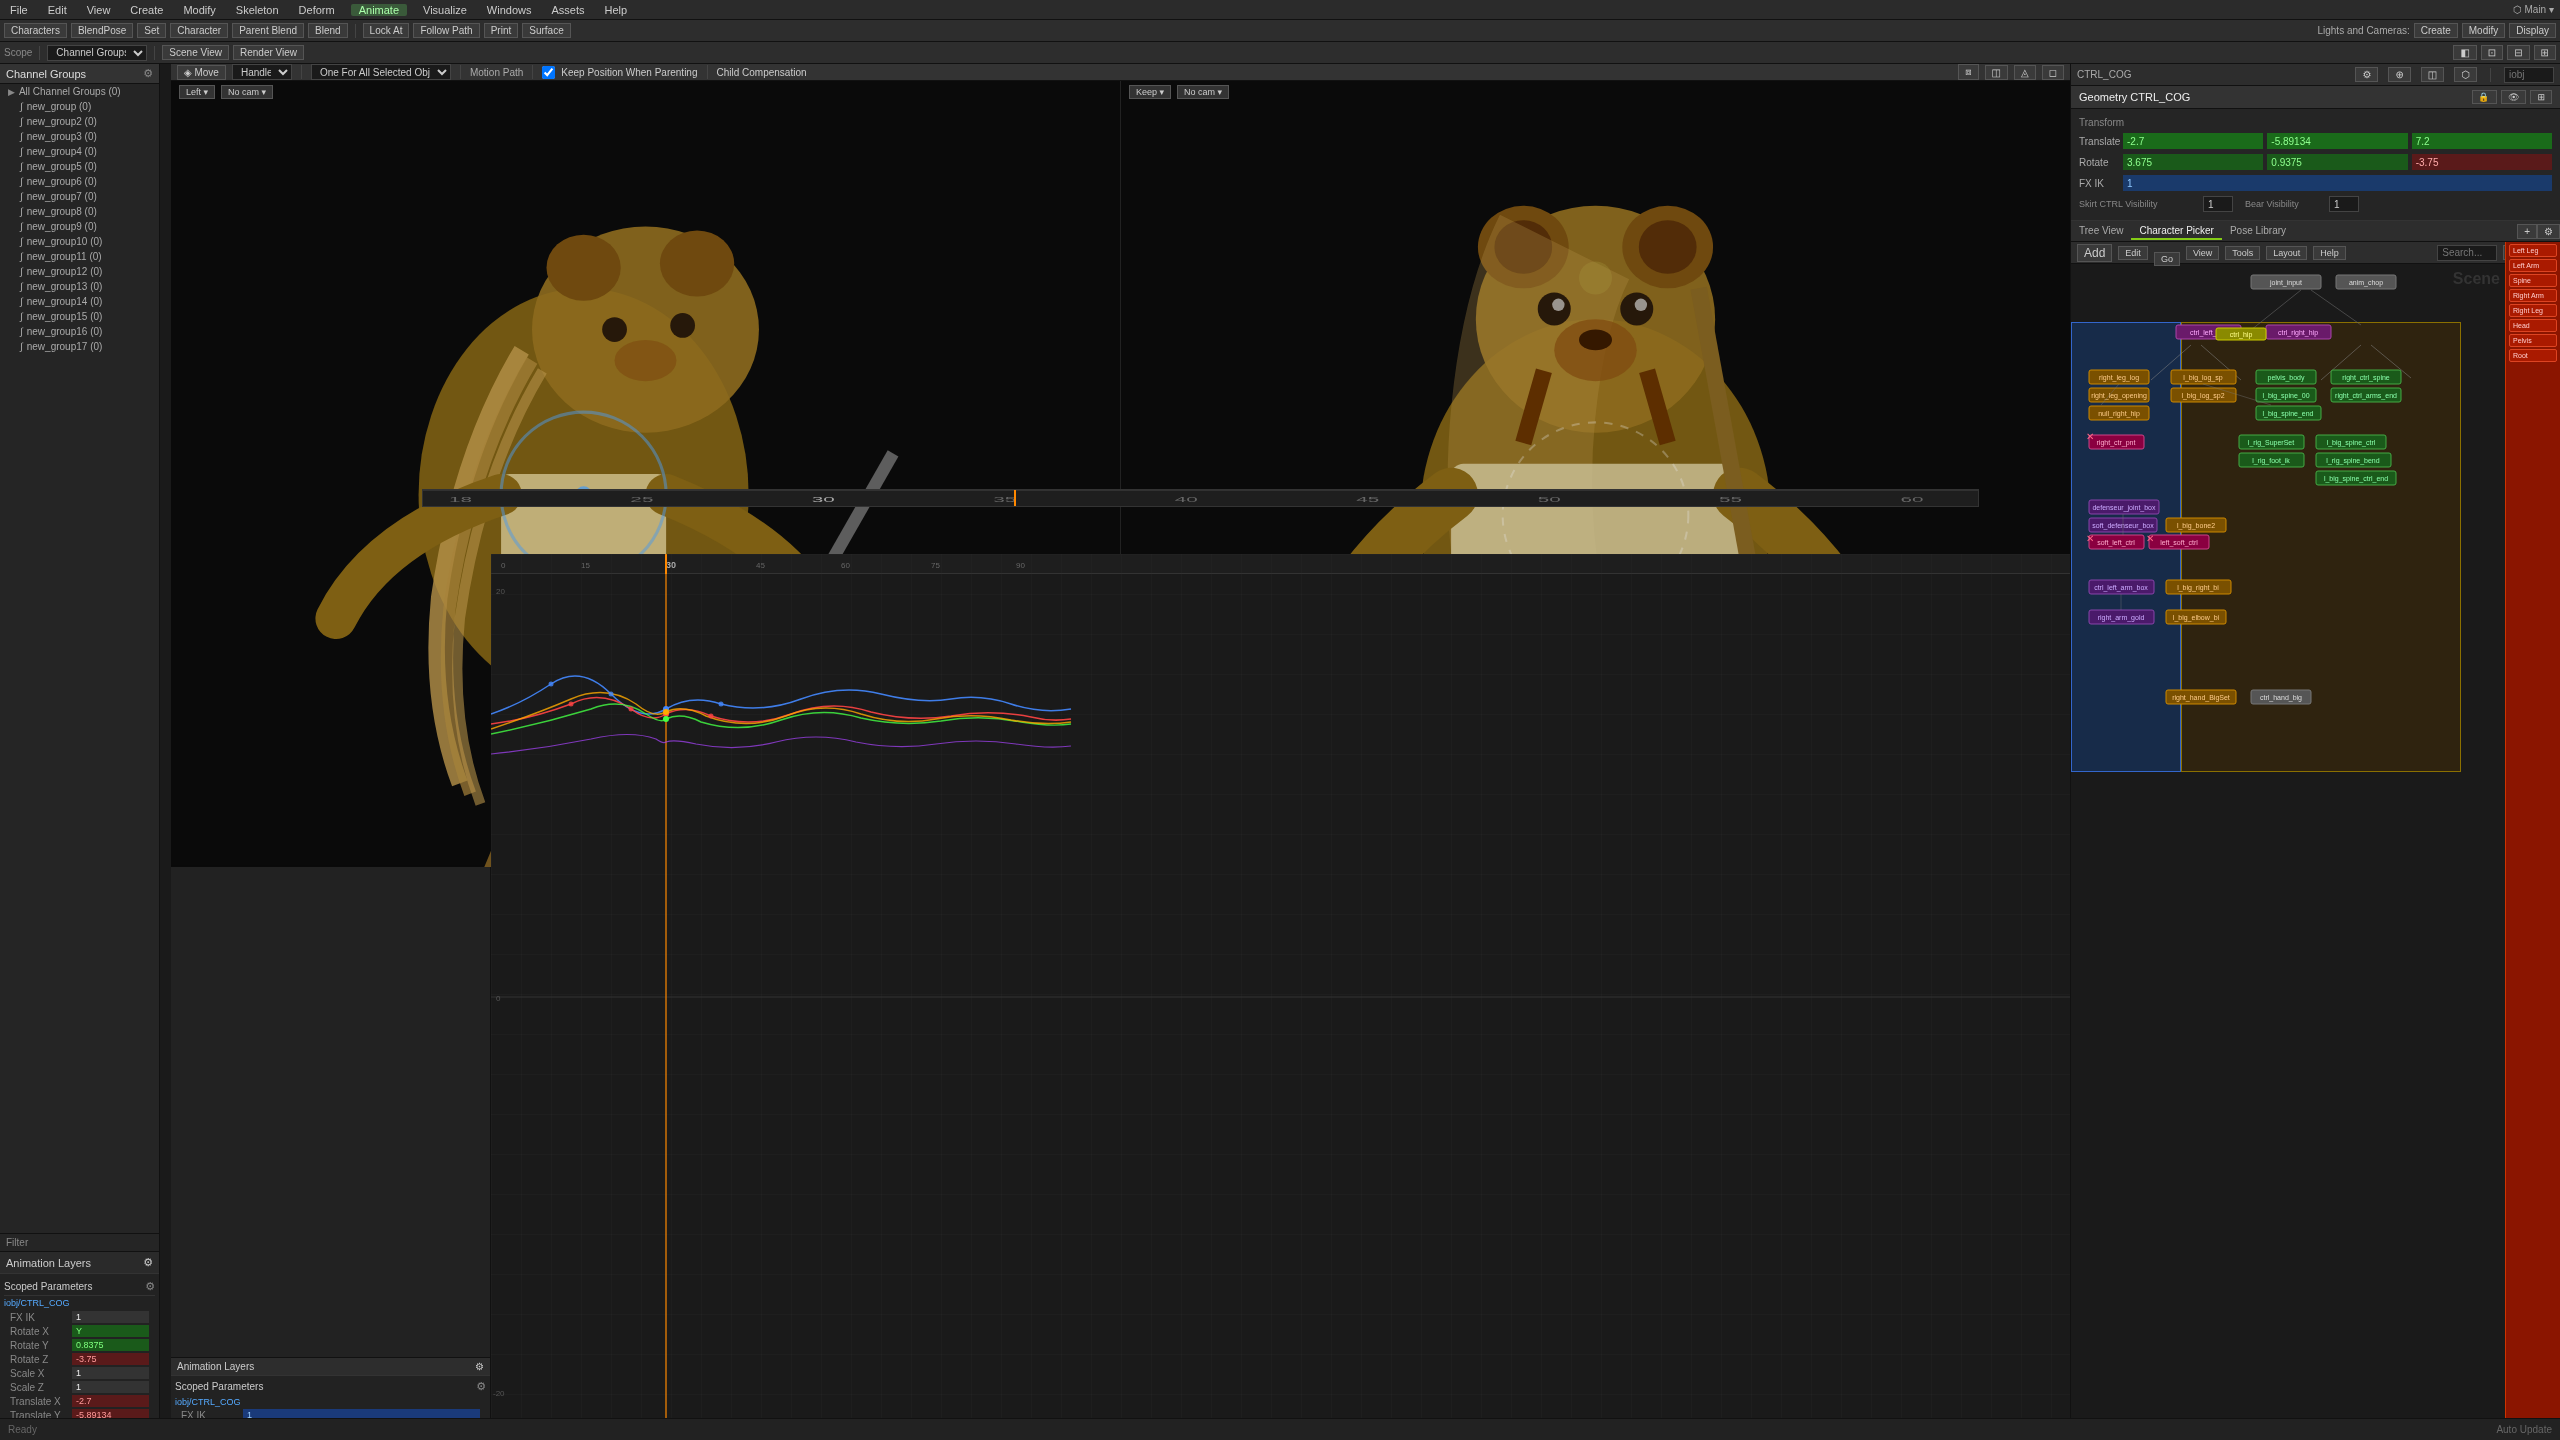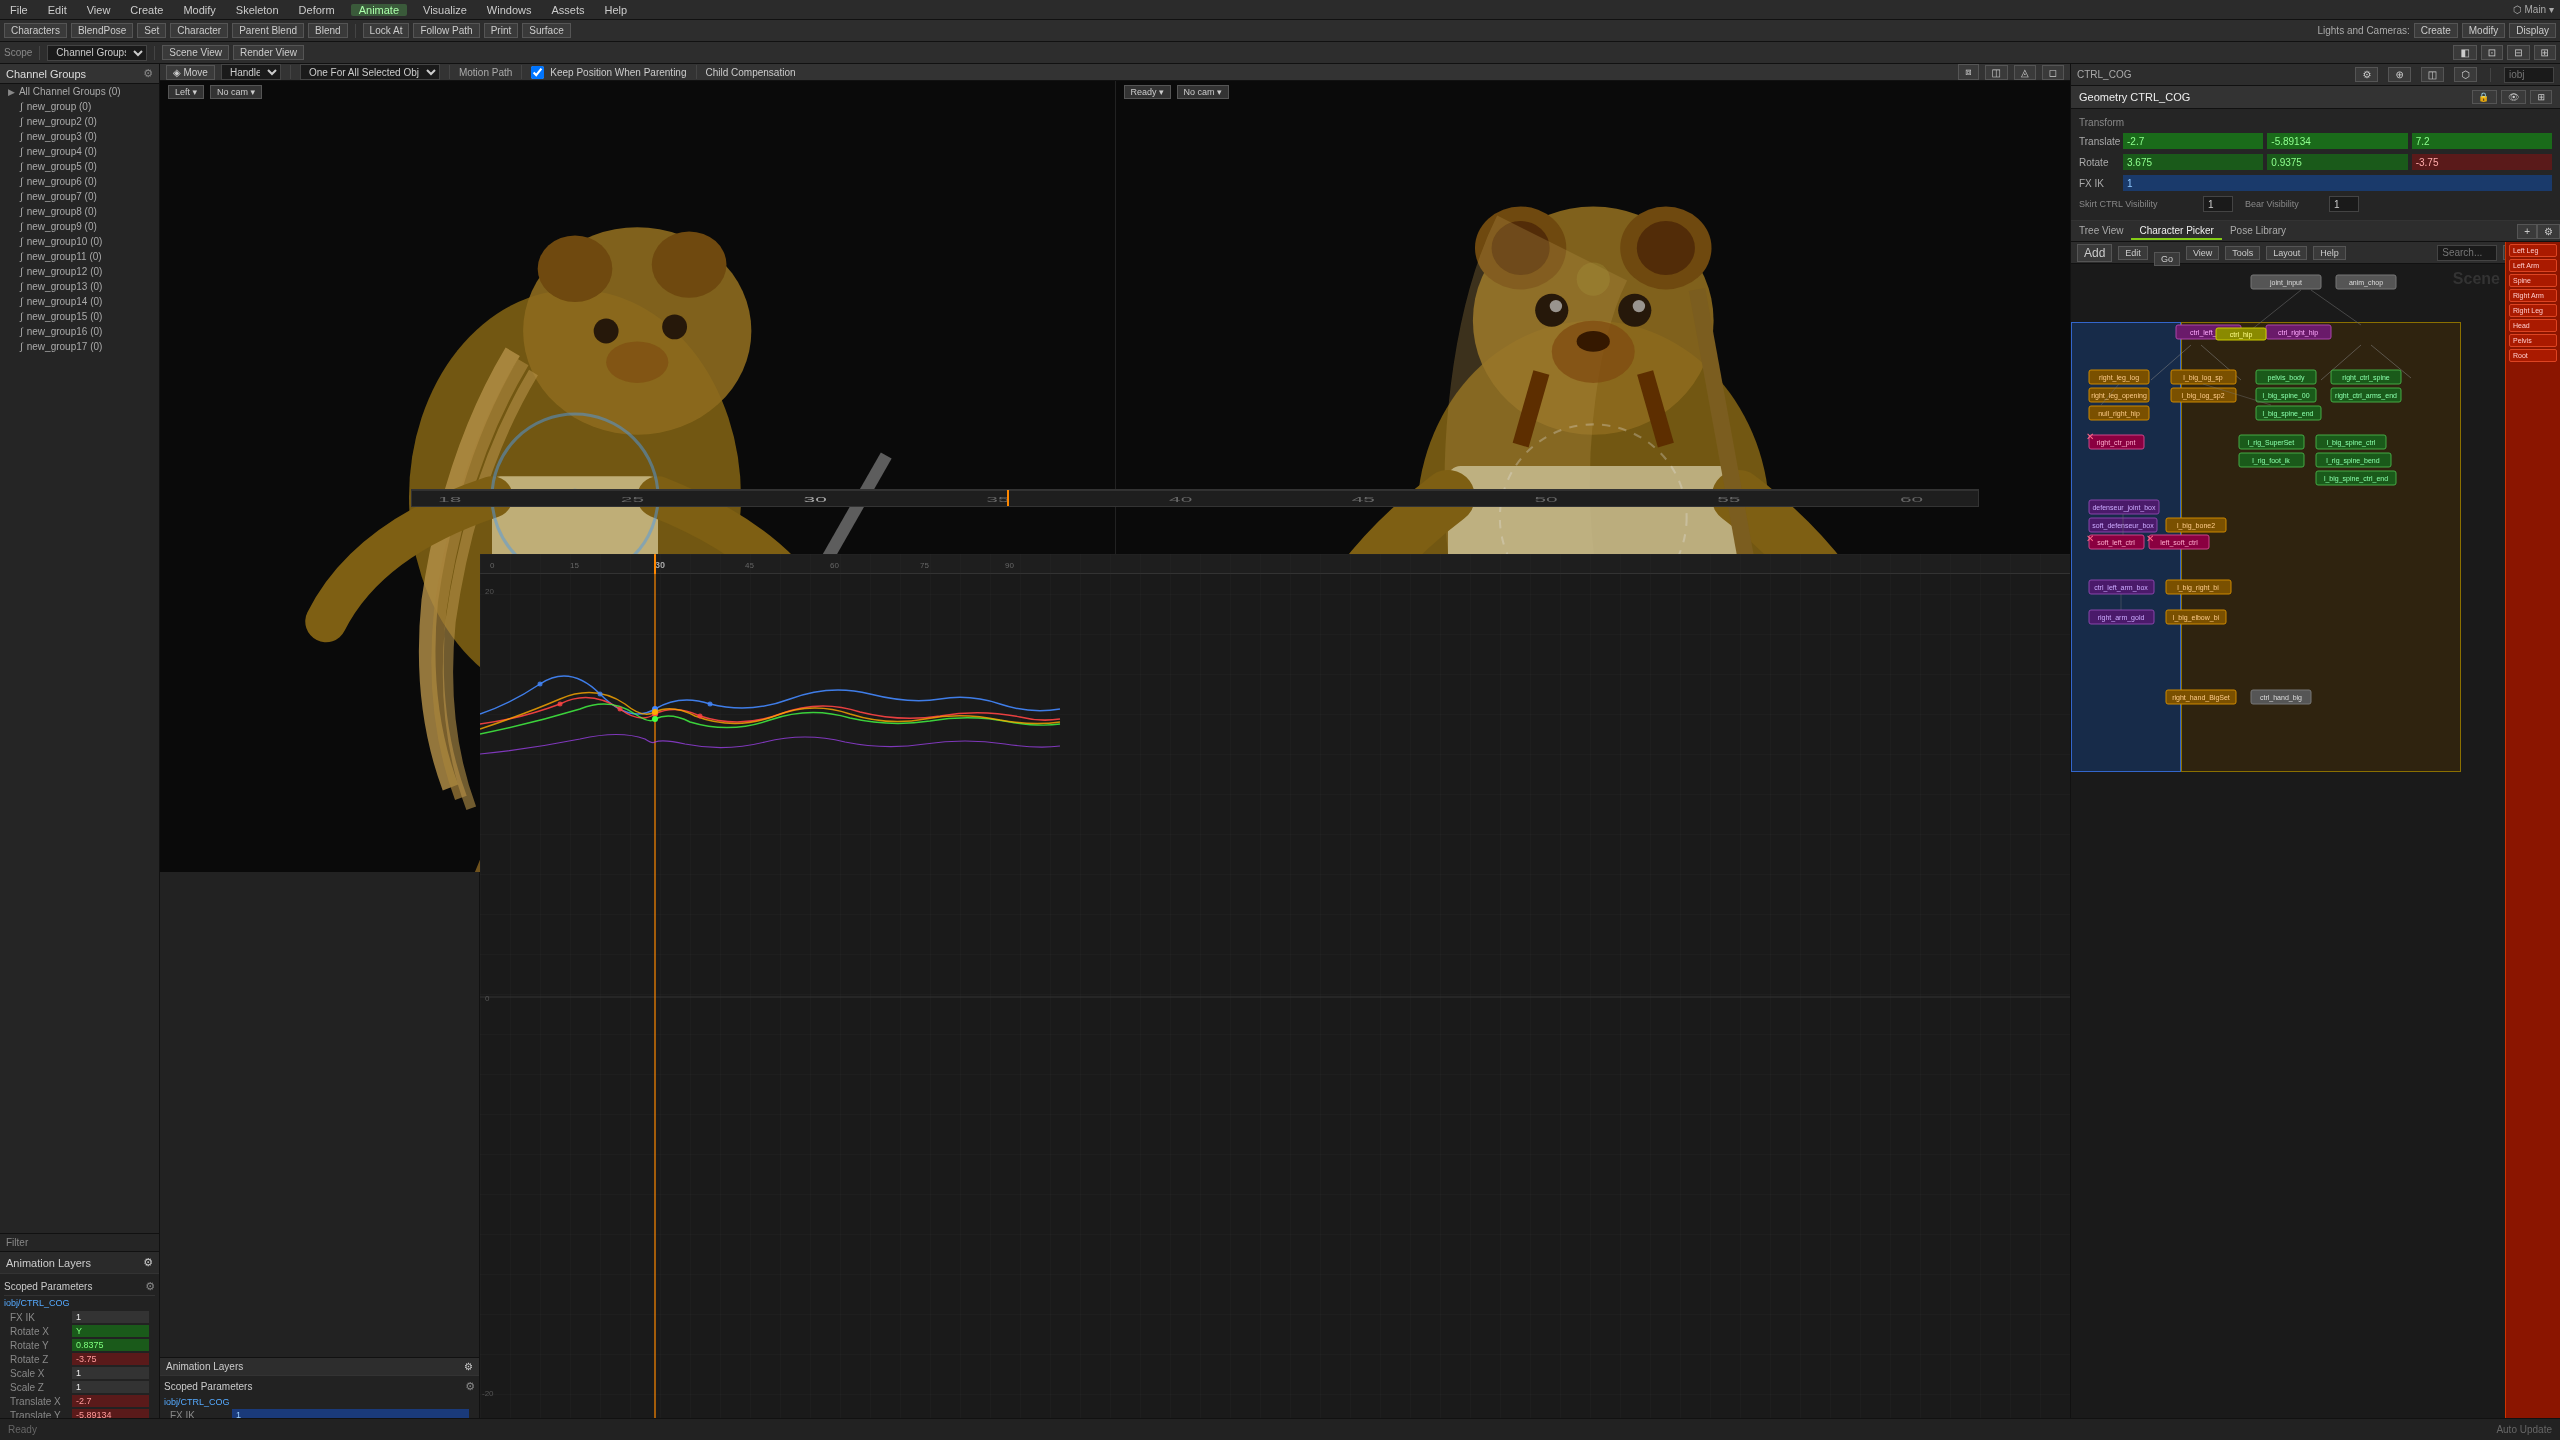--- a/index.html
+++ b/index.html
@@ -116,20 +116,21 @@
       justify-content: space-between;
       border-top: 1px solid #111;
     }
 
     
     #center-area {
       flex: 1;
       display: flex;
       flex-direction: column;
       overflow: hidden;
+      margin-left: 11px;
     }
 
     
     #viewport-area {
       display: flex;
       flex-direction: column;
       height: 420px;
       flex-shrink: 0;
     }
 
@@ -782,21 +783,21 @@
           </svg>
           <div class="viewport-fps">104fps</div>
           <div class="viewport-info">
             <div>9.59ms</div>
             <div>224 objects, 1 selected</div>
           </div>
         </div>
 
         <div class="viewport-panel" style="position:relative;border-right:none;">
           <div style="position:absolute;top:4px;left:8px;z-index:2;display:flex;gap:6px;">
-            <button class="btn-small" style="background:#333;font-size:9px;">Ready ▾</button>
+            <button class="btn-small" style="background:#333;font-size:9px;">Keep ▾</button>
             <button class="btn-small" style="background:#333;font-size:9px;">No cam ▾</button>
           </div>
           
           <svg class="viewport-char-svg" viewBox="0 0 460 380">
             <rect width="460" height="380" fill="#0a0a0a"></rect>
 
             <ellipse cx="230" cy="210" rx="85" ry="95" fill="#8B6914" opacity="0.9"></ellipse>
 
             <ellipse cx="230" cy="115" rx="58" ry="55" fill="#9B7520" opacity="0.9"></ellipse>
 

